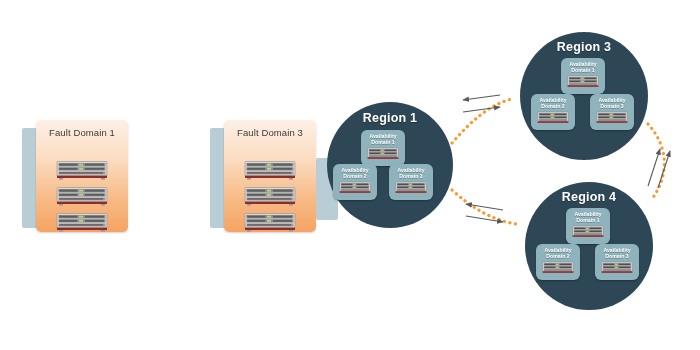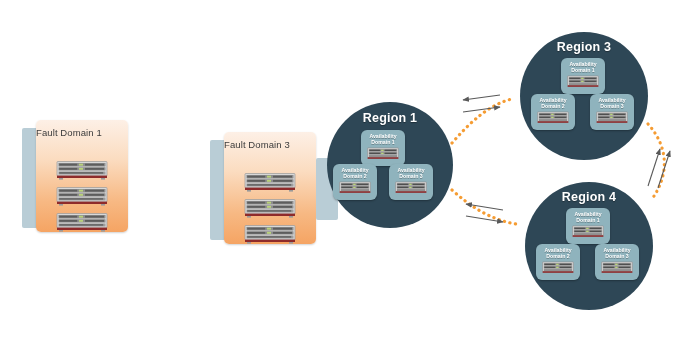--- a/index.html
+++ b/index.html
@@ -36,20 +36,21 @@
     position: absolute;
     background: linear-gradient(to bottom, #fdf0e6 0%, #fbdcc0 35%, #f7b984 72%, #f5a463 100%);
     border-radius: 5px;
     box-shadow: 0 1px 2px rgba(0,0,0,0.18);
   }
   .fd-title {
     position: absolute;
     top: 7px;
     left: 0;
     width: 100%;
+    text-align: center;
     font-size: 9.5px;
     color: #3b3b3b;
     letter-spacing: 0.1px;
   }
   .fd-servers {
     position: absolute;
     top: 40px;
     left: 0;
     width: 100%;
     display: flex;
@@ -195,21 +196,21 @@
             <use href="#server-rack"></use>
           </svg>
         <svg class="srv srv-big">
             <use href="#server-rack"></use>
           </svg>
       </div>
     </div>
   </div>
 
 
-  <div class="fd-group" style="left:210px; top:120px; width:110px; height:115px;margin-top:12px;">
+  <div class="fd-group" style="left:210px; top:120px; width:110px; height:115px;">
     <div class="fd-tab" style="left:0px; top:8px; width:22px; height:100px;"></div>
     <div class="fd-box" style="left:14px; top:0px; width:92px; height:112px;">
       <div class="fd-title">Fault Domain 3</div>
       <div class="fd-servers">
         <svg class="srv srv-big">
             <use href="#server-rack"></use>
           </svg>
         <svg class="srv srv-big">
             <use href="#server-rack"></use>
           </svg>

